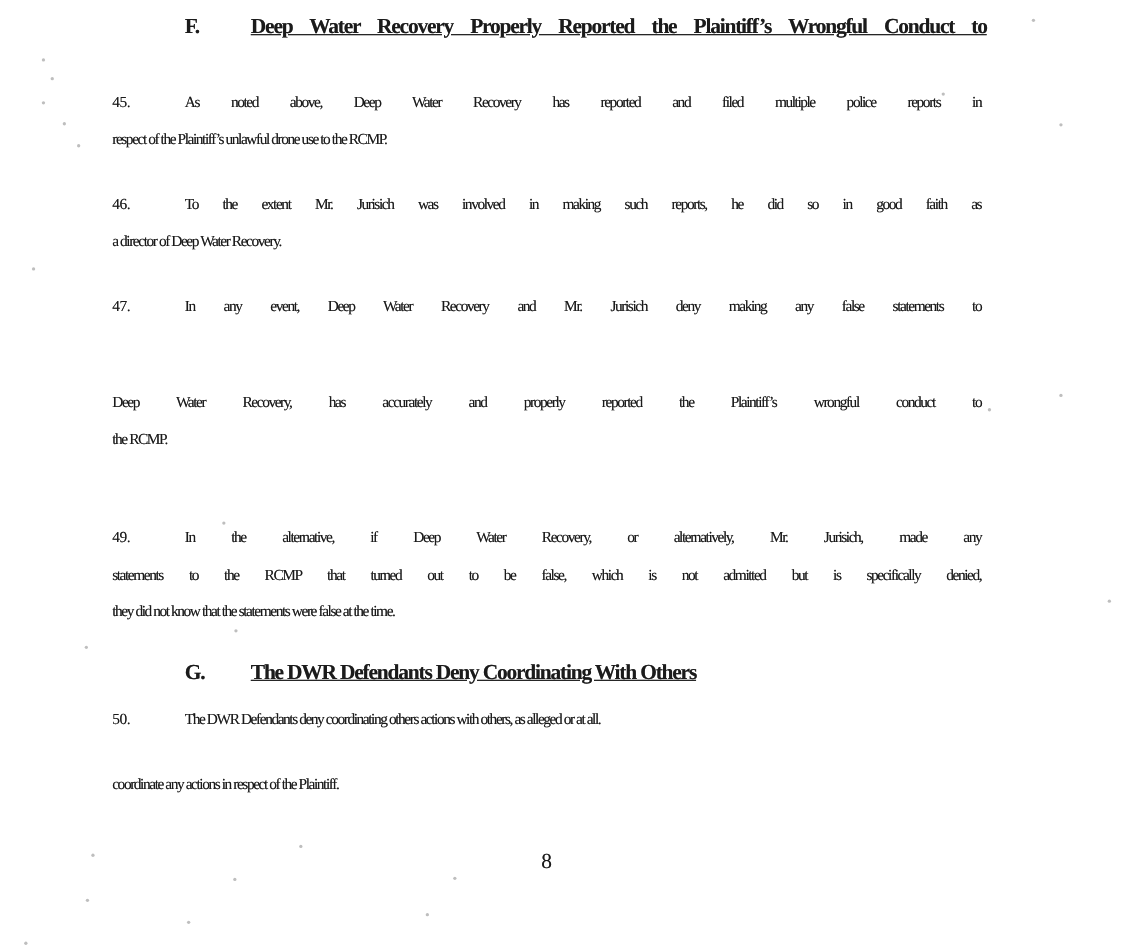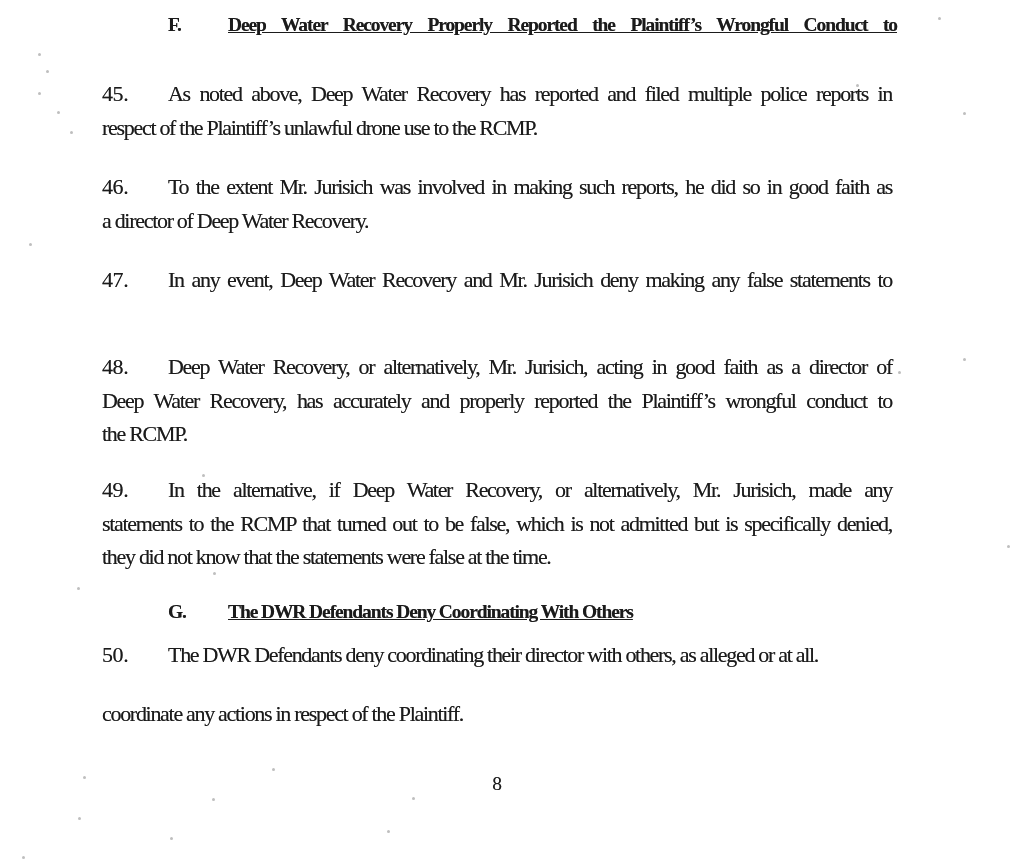--- a/index.html
+++ b/index.html
@@ -51,21 +51,21 @@
   .hline.jl {
     text-align: justify;
     text-align-last: justify;
   }
 
   
   .para {
     position: absolute;
     left: 102px;
     width: 790px;
-    font-size: 22px;
+    font-size: 14px;
     line-height: 33.5px;
     letter-spacing: -1.3px;
   }
   .line {
     white-space: nowrap;
     text-align: justify;
   }
   .line.jl {
     text-align-last: justify;
   }
@@ -116,40 +116,39 @@
   <div class="para" style="top:170px">
     <div class="line jl"><span class="pnum">46.</span><span>To the extent Mr. Jurisich was involved in making such reports, he did so in good faith as</span></div>
     <div class="line">a director of Deep Water Recovery.</div>
   </div>
 
   <div class="para" style="top:263px">
     <div class="line jl"><span class="pnum">47.</span><span>In any event, Deep Water Recovery and Mr. Jurisich deny making any false statements to</span></div>
   </div>
 
   <div class="para" style="top:350px">
-    <div class="line jl"><span class="pnum">48.</span><span>Deep Water Recovery, or alternatively, Mr. Jurisich, acting in good faith as a director of</span></div>
     <div class="line jl">Deep Water Recovery, has accurately and properly reported the Plaintiff’s wrongful conduct to</div>
     <div class="line">the RCMP.</div>
   </div>
 
   <div class="para" style="top:473px">
     <div class="line jl"><span class="pnum">49.</span><span>In the alternative, if Deep Water Recovery, or alternatively, Mr. Jurisich, made any</span></div>
     <div class="line jl">statements to the RCMP that turned out to be false, which is not admitted but is specifically denied,</div>
     <div class="line">they did not know that the statements were false at the time.</div>
   </div>
 
   <div class="heading" style="top:599px">
     <span class="hletter">G.</span>
     <div class="htext">
       <div class="hline">The DWR Defendants Deny Coordinating With Others</div>
     </div>
   </div>
 
   <div class="para" style="top:638px">
-    <div class="line"><span class="pnum">50.</span><span>The DWR Defendants deny coordinating their director with others, as alleged or at all.</span></div>
+    <div class="line"><span class="pnum">50.</span><span>The DWR Defendants deny coordinating others actions with others, as alleged or at all.</span></div>
   </div>
 
   <div class="para" style="top:697px">
     <div class="line">coordinate any actions in respect of the Plaintiff.</div>
   </div>
 
   <div class="pagenum">8</div>
 
   <span class="speck" style="left:38px;top:53px"></span>
   <span class="speck" style="left:46px;top:70px"></span>

